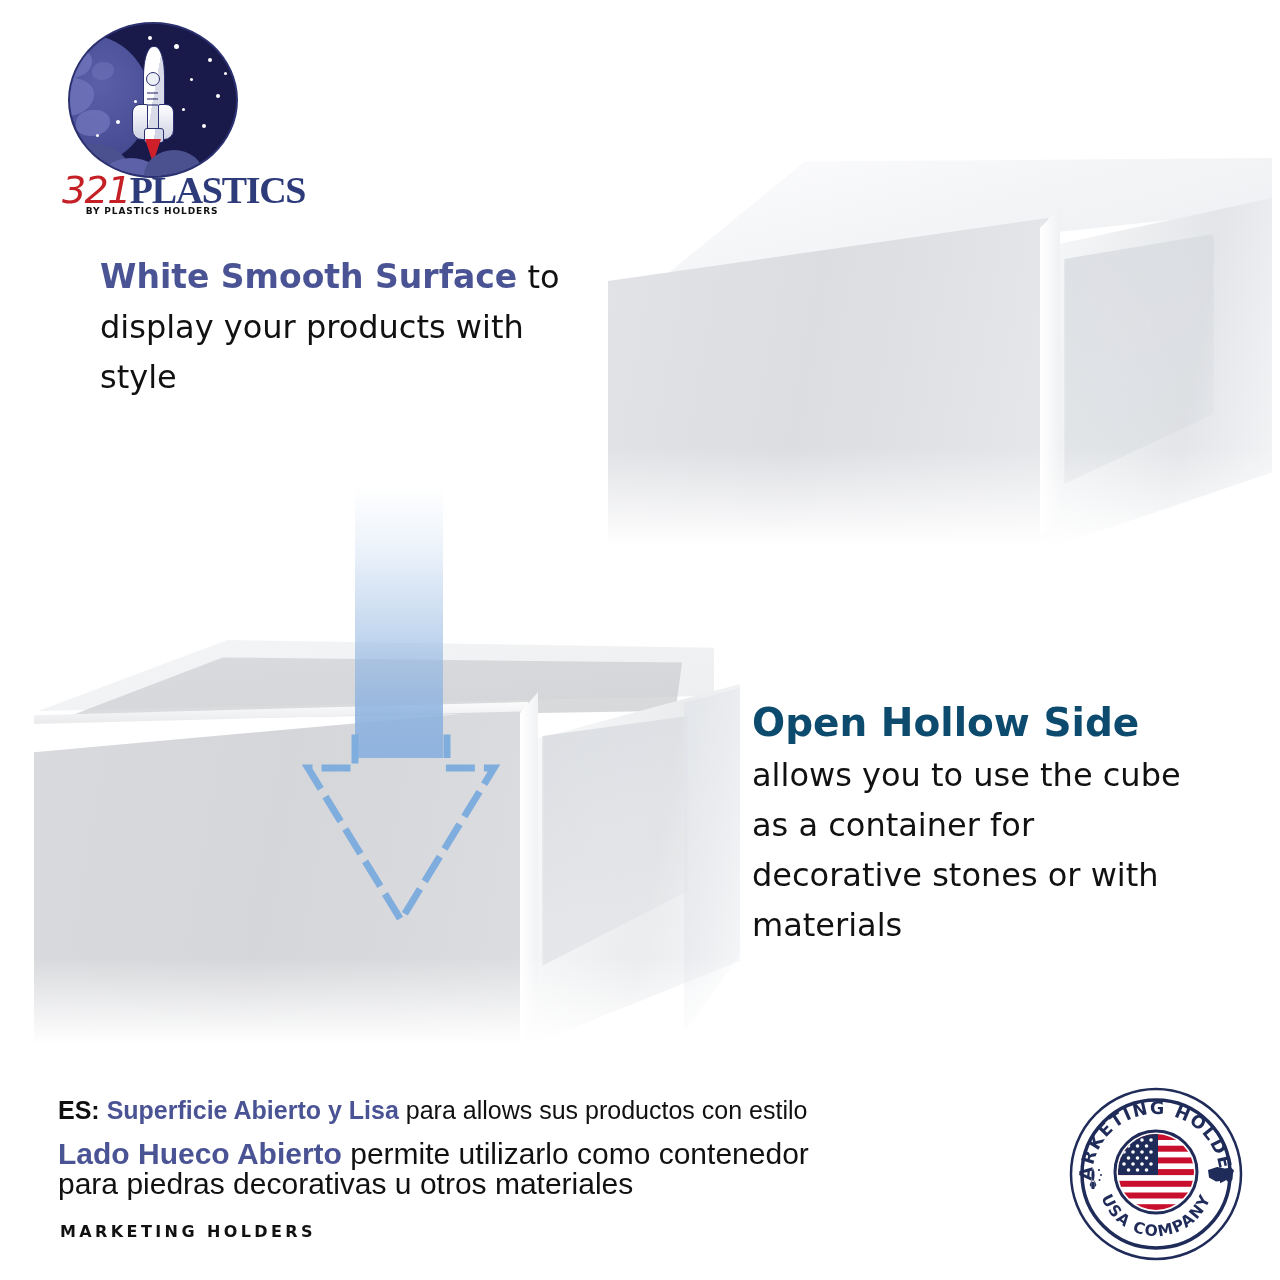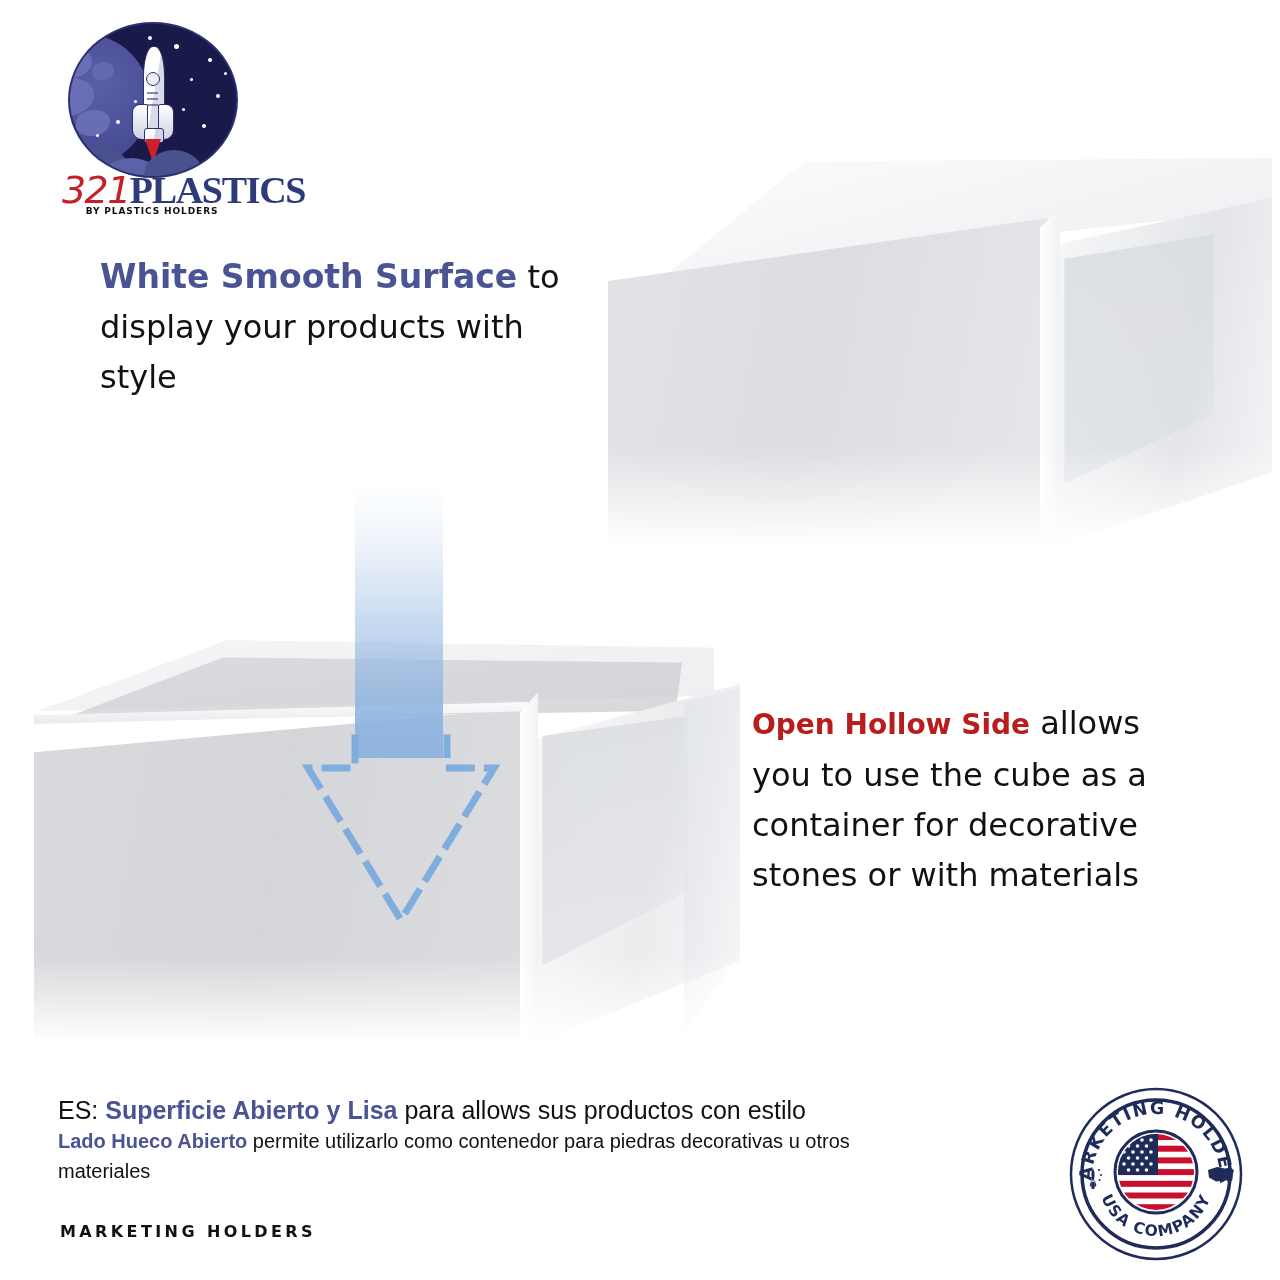--- a/index.html
+++ b/index.html
@@ -342,45 +342,46 @@
     top: 698px;
     width: 450px;
     text-align: left;
     font-size: 32px;
     line-height: 50px;
     color: #111111;
     font-family: "DejaVu Sans", sans-serif;
   }
   #callout-right .hl {
     font-weight: bold;
-    font-size: 28px;
-    color: #b91c1c;
+    font-size: 39px;
+    color: #0c4a6e;
     text-align: center;
   }
 
   
   #es-block {
     position: absolute;
     left: 58px;
     top: 1094px;
     width: 900px;
     font-family: "Liberation Sans Narrow", "Liberation Sans", sans-serif;
     color: #111111;
   }
   #es-line-1 {
     font-size: 25px;
     line-height: 32px;
     white-space: nowrap;
   }
   #es-line-2 {
-    font-size: 20px;
+    margin-top: 13px;
+    font-size: 30px;
     line-height: 30px;
     width: 800px;
   }
-  #es-block .es-tag { font-weight: normal; color: #111111; margin-top: 24px; }
+  #es-block .es-tag { font-weight: bold; color: #111111; margin-top: 24px; }
   #es-block .hl { font-weight: bold; color: #4a5494; }
 
   #footer-brand {
     position: absolute;
     left: 60px;
     top: 1222px;
     font-family: "DejaVu Sans", sans-serif;
     font-size: 16px;
     font-weight: bold;
     letter-spacing: 3.4px;

